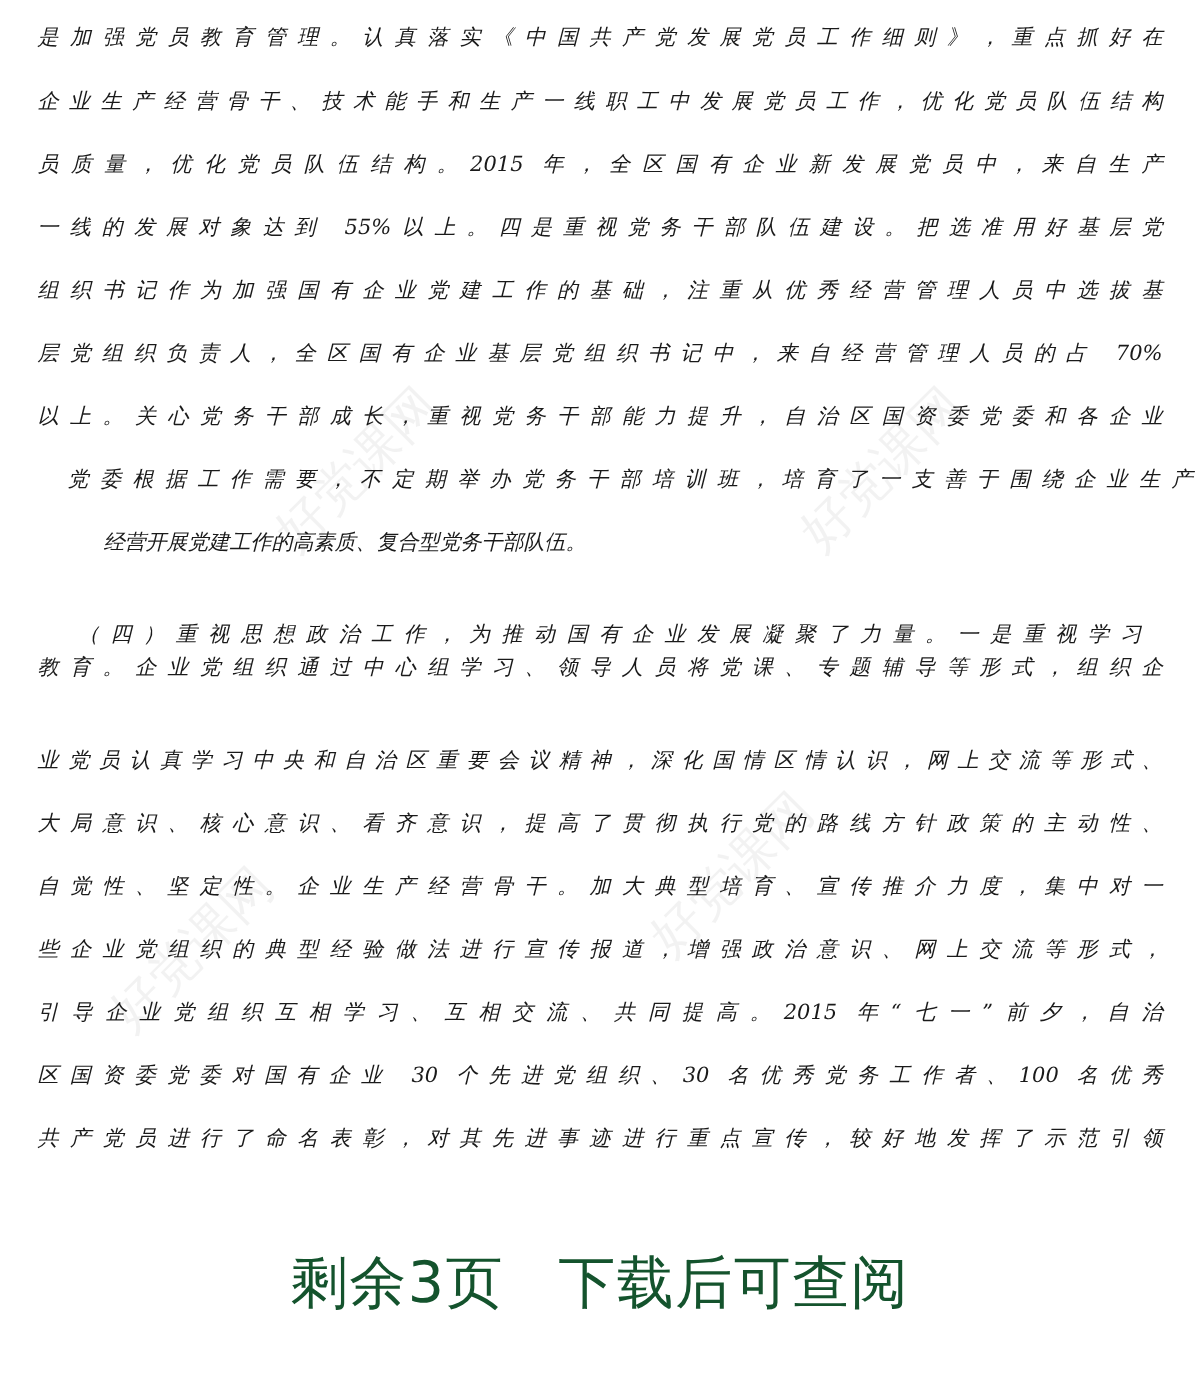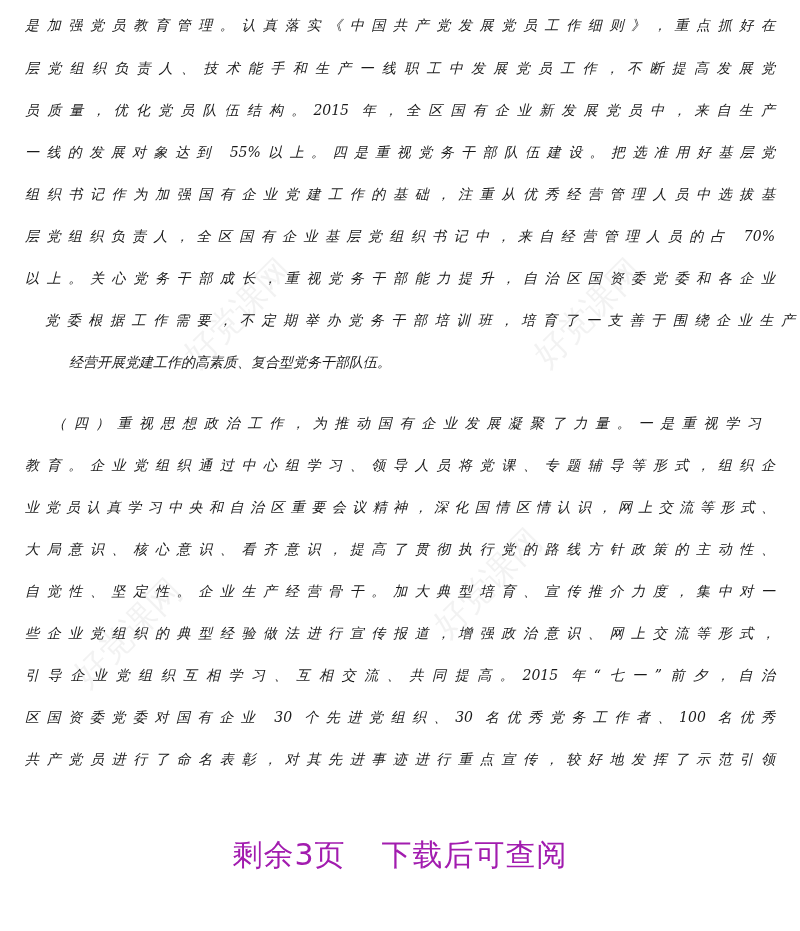--- a/index.html
+++ b/index.html
@@ -9,45 +9,45 @@
   .line { position: absolute; left: 25px; width: 750px; height: 42px; line-height: 42px;
           font-size: 14px; white-space: nowrap; text-align: justify; text-align-last: justify;
           letter-spacing: 0px; font-style: italic; }
   .line.last { text-align-last: left; margin-left: 44px; }
   .line.indent { left: 52px; width: 709px; }
   .watermark { position: absolute; color: rgba(0,0,0,0.05); font-size: 34px;
                transform: rotate(-45deg); white-space: nowrap; pointer-events: none;
                font-family: "DejaVu Sans", sans-serif; }
   .more { position: absolute; left: 0; width: 800px; top: 830px; height: 50px; line-height: 50px;
           text-align: center; font-family: "DejaVu Sans", "Liberation Sans", sans-serif;
-          font-size: 30px; color: #a21caf; letter-spacing: 1px; }
+          font-size: 38px; color: #14532d; letter-spacing: 1px; }
   .more .gap { display: inline-block; width: 36px; }
 </style>
 </head>
 <body>
 
 <div class="page">
 
   <div class="watermark" style="left:170px; top:290px;">好党课网</div>
   <div class="watermark" style="left:520px; top:290px;">好党课网</div>
   <div class="watermark" style="left:60px; top:610px;">好党课网</div>
   <div class="watermark" style="left:420px; top:560px;">好党课网</div>
 
   <div class="line" style="top:4px;">是加强党员教育管理。认真落实《中国共产党发展党员工作细则》，重点抓好在</div>
-  <div class="line" style="top:47px;">层党组织负责人、技术能手和生产一线职工中发展党员工作，不断提高发展党</div>
+  <div class="line" style="top:47px;">企业生产经营骨干、技术能手和生产一线职工中发展党员工作，优化党员队伍结构</div>
   <div class="line" style="top:89px;">员质量，优化党员队伍结构。2015 年，全区国有企业新发展党员中，来自生产</div>
   <div class="line" style="top:131px;">一线的发展对象达到 55%以上。四是重视党务干部队伍建设。把选准用好基层党</div>
   <div class="line" style="top:173px;">组织书记作为加强国有企业党建工作的基础，注重从优秀经营管理人员中选拔基</div>
   <div class="line" style="top:215px;">层党组织负责人，全区国有企业基层党组织书记中，来自经营管理人员的占 70%</div>
   <div class="line" style="top:257px;">以上。关心党务干部成长，重视党务干部能力提升，自治区国资委党委和各企业</div>
   <div class="line" style="top:299px;margin-left:20px;">党委根据工作需要，不定期举办党务干部培训班，培育了一支善于围绕企业生产</div>
   <div class="line last" style="top:341px;">经营开展党建工作的高素质、复合型党务干部队伍。</div>
 
   <div class="line indent" style="top:402px;">（四）重视思想政治工作，为推动国有企业发展凝聚了力量。一是重视学习</div>
-  <div class="line" style="top:444px;">教育。企业党组织通过中心组学习、领导人员将党课、专题辅导等形式，组织企</div>
+  <div class="line" style="top:424px;">教育。企业党组织通过中心组学习、领导人员将党课、专题辅导等形式，组织企</div>
   <div class="line" style="top:486px;">业党员认真学习中央和自治区重要会议精神，深化国情区情认识，网上交流等形式、</div>
   <div class="line" style="top:528px;">大局意识、核心意识、看齐意识，提高了贯彻执行党的路线方针政策的主动性、</div>
   <div class="line" style="top:570px;">自觉性、坚定性。企业生产经营骨干。加大典型培育、宣传推介力度，集中对一</div>
   <div class="line" style="top:612px;">些企业党组织的典型经验做法进行宣传报道，增强政治意识、网上交流等形式，</div>
   <div class="line" style="top:654px;">引导企业党组织互相学习、互相交流、共同提高。2015 年“七一”前夕，自治</div>
   <div class="line" style="top:696px;">区国资委党委对国有企业 30 个先进党组织、30 名优秀党务工作者、100 名优秀</div>
   <div class="line" style="top:738px;">共产党员进行了命名表彰，对其先进事迹进行重点宣传，较好地发挥了示范引领</div>
 </div>
 
 <div class="more">

